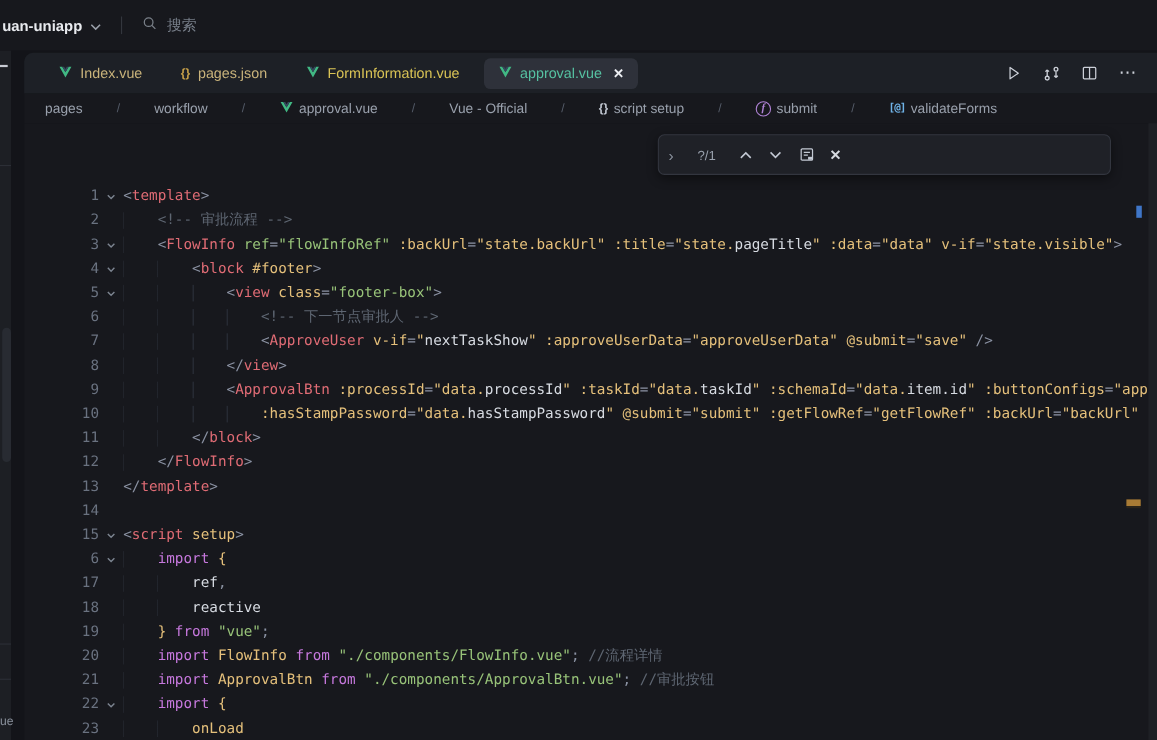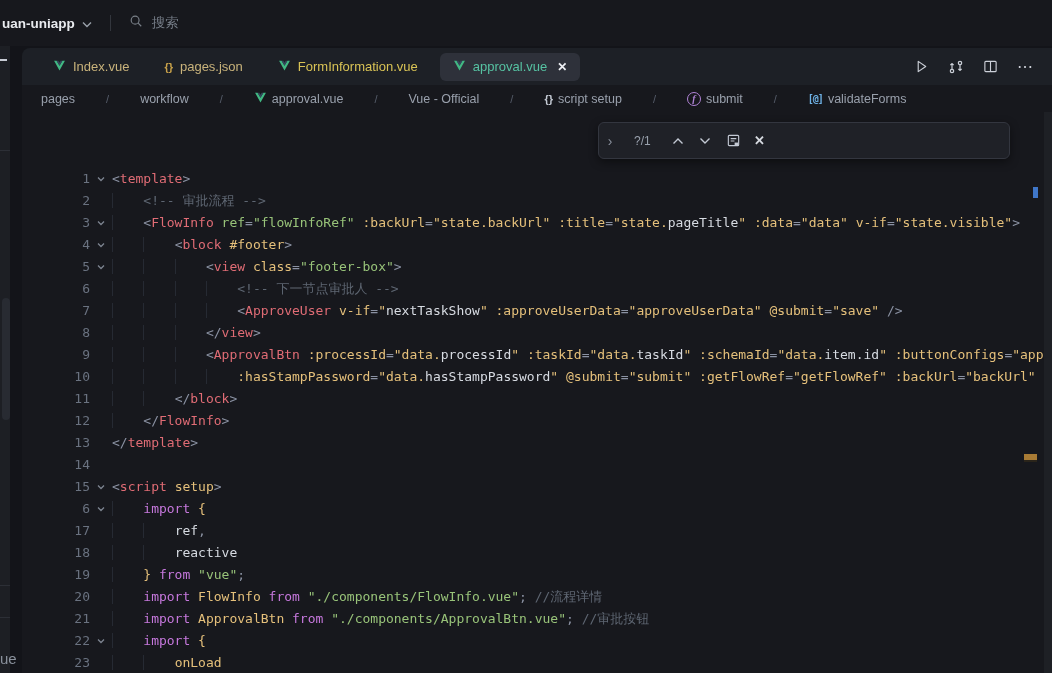--- a/index.html
+++ b/index.html
@@ -10,21 +10,21 @@
   .titlebar { position:absolute; top:0; left:0; right:0; height:46px; background:#17181d; display:flex; align-items:center; }
   .project { display:flex; align-items:center; gap:7px; margin-left:2px; color:#e8eaee; font-weight:700; font-size:13.5px; cursor:default; }
   .tb-divider { width:1px; height:16px; background:#33363d; margin:0 18px; }
   .tb-search { display:flex; align-items:flex-start; gap:9px; color:#767d88; font-size:13.5px; }
 
   
   .side-strip { position:absolute; top:46px; left:0; width:10px; bottom:0; background:#1d1f24; }
   .side-dash { position:absolute; top:13px; left:0; width:7px; height:2px; background:#c8ccd4; }
   .side-line { position:absolute; left:0; width:10px; height:1px; background:#2c2f36; }
   .side-pill { position:absolute; top:252px; left:2px; width:8px; height:122px; border-radius:4px; background:#282b32; }
-  .side-text { position:absolute; top:604px; left:0; color:#8a919c; font-size:15px; }
+  .side-text { position:absolute; top:604px; left:0; color:#8a919c; font-size:11px; }
 
   
   .shell { position:absolute; left:22px; top:48px; right:0; bottom:0; }
   .tabbar { position:absolute; top:0; left:0; right:0; height:37px; background:#1d2026; border-radius:8px 0 0 0; display:flex; align-items:center; padding-left:18px; }
   .tab { display:flex; align-items:center; gap:7px; height:28px; padding:0 13px; margin-right:9px; border-radius:6px; font-size:13px; cursor:pointer; white-space:nowrap; }
   .tab.active { background:#2e313a; }
   .tab .close { font-weight:700; font-size:12px; color:#eef0f4; margin-left:3px; }
   .squiggle { text-decoration:underline wavy #cf5b63; text-decoration-thickness:1px; text-underline-offset:4px; }
   .tab-actions { margin-left:auto; display:flex; align-items:center; gap:19px; padding-right:18px; color:#ccd0d8; }
   .tab-actions .ico { display:flex; align-items:center; cursor:pointer; }

